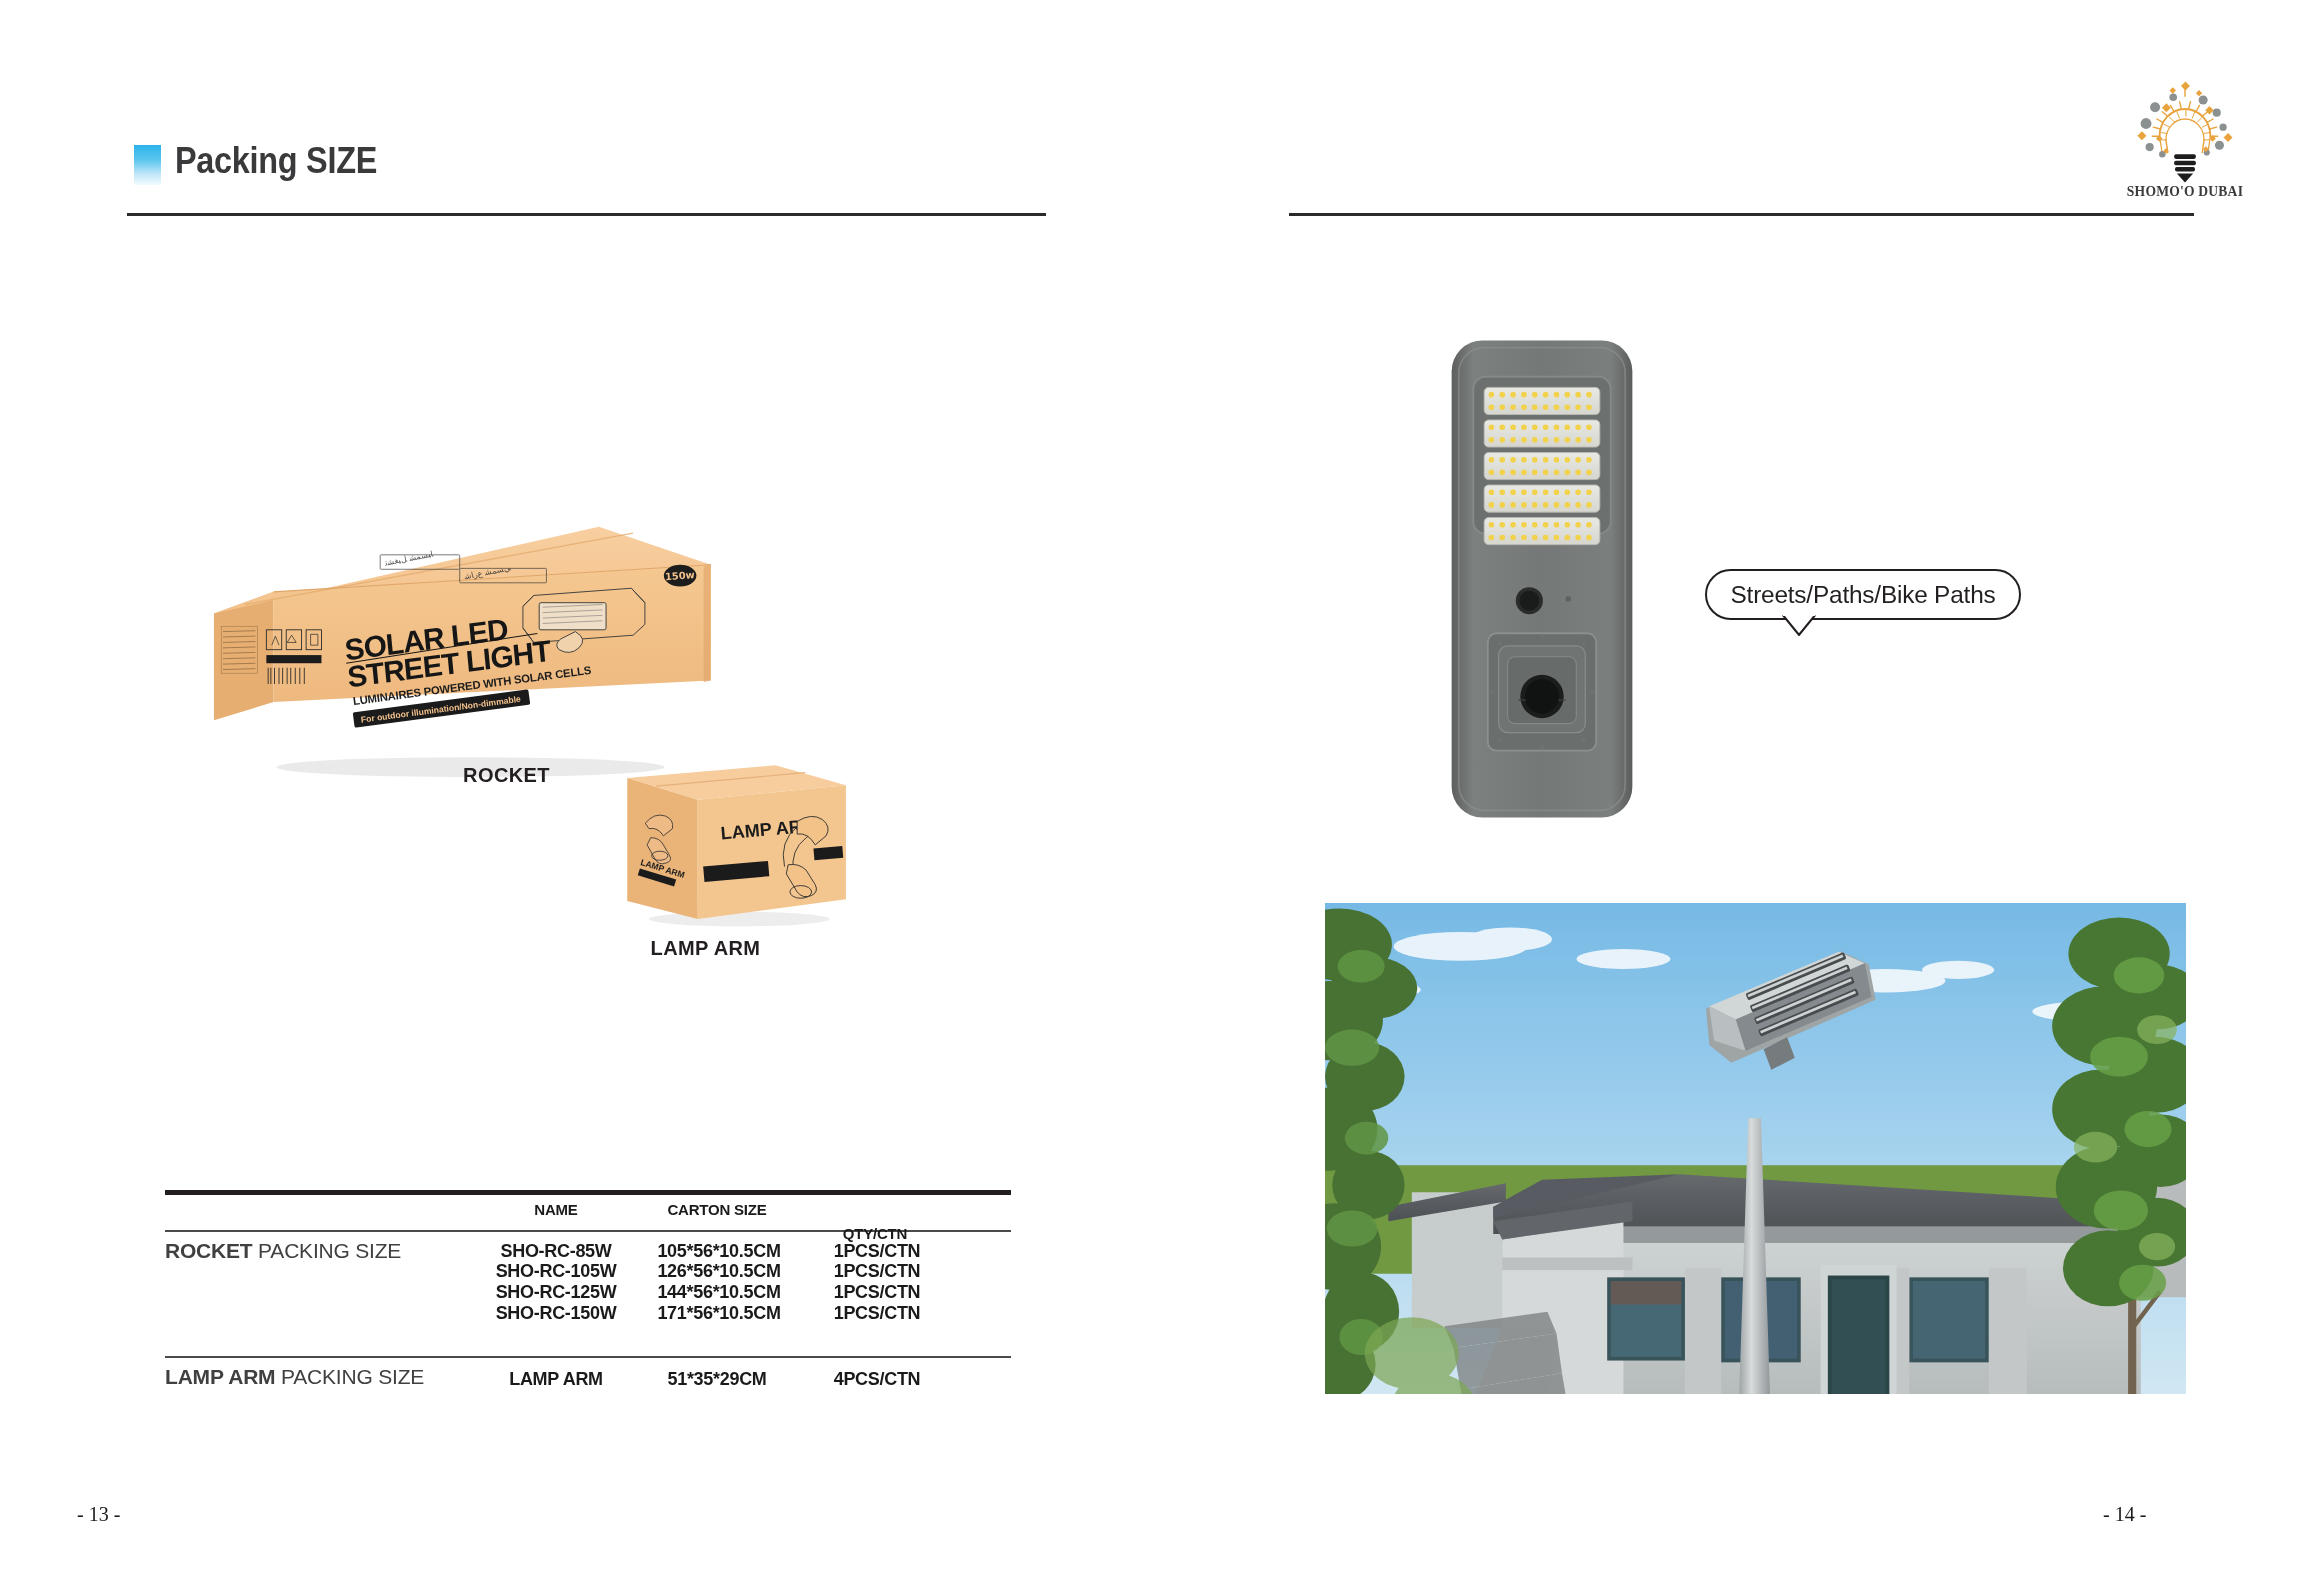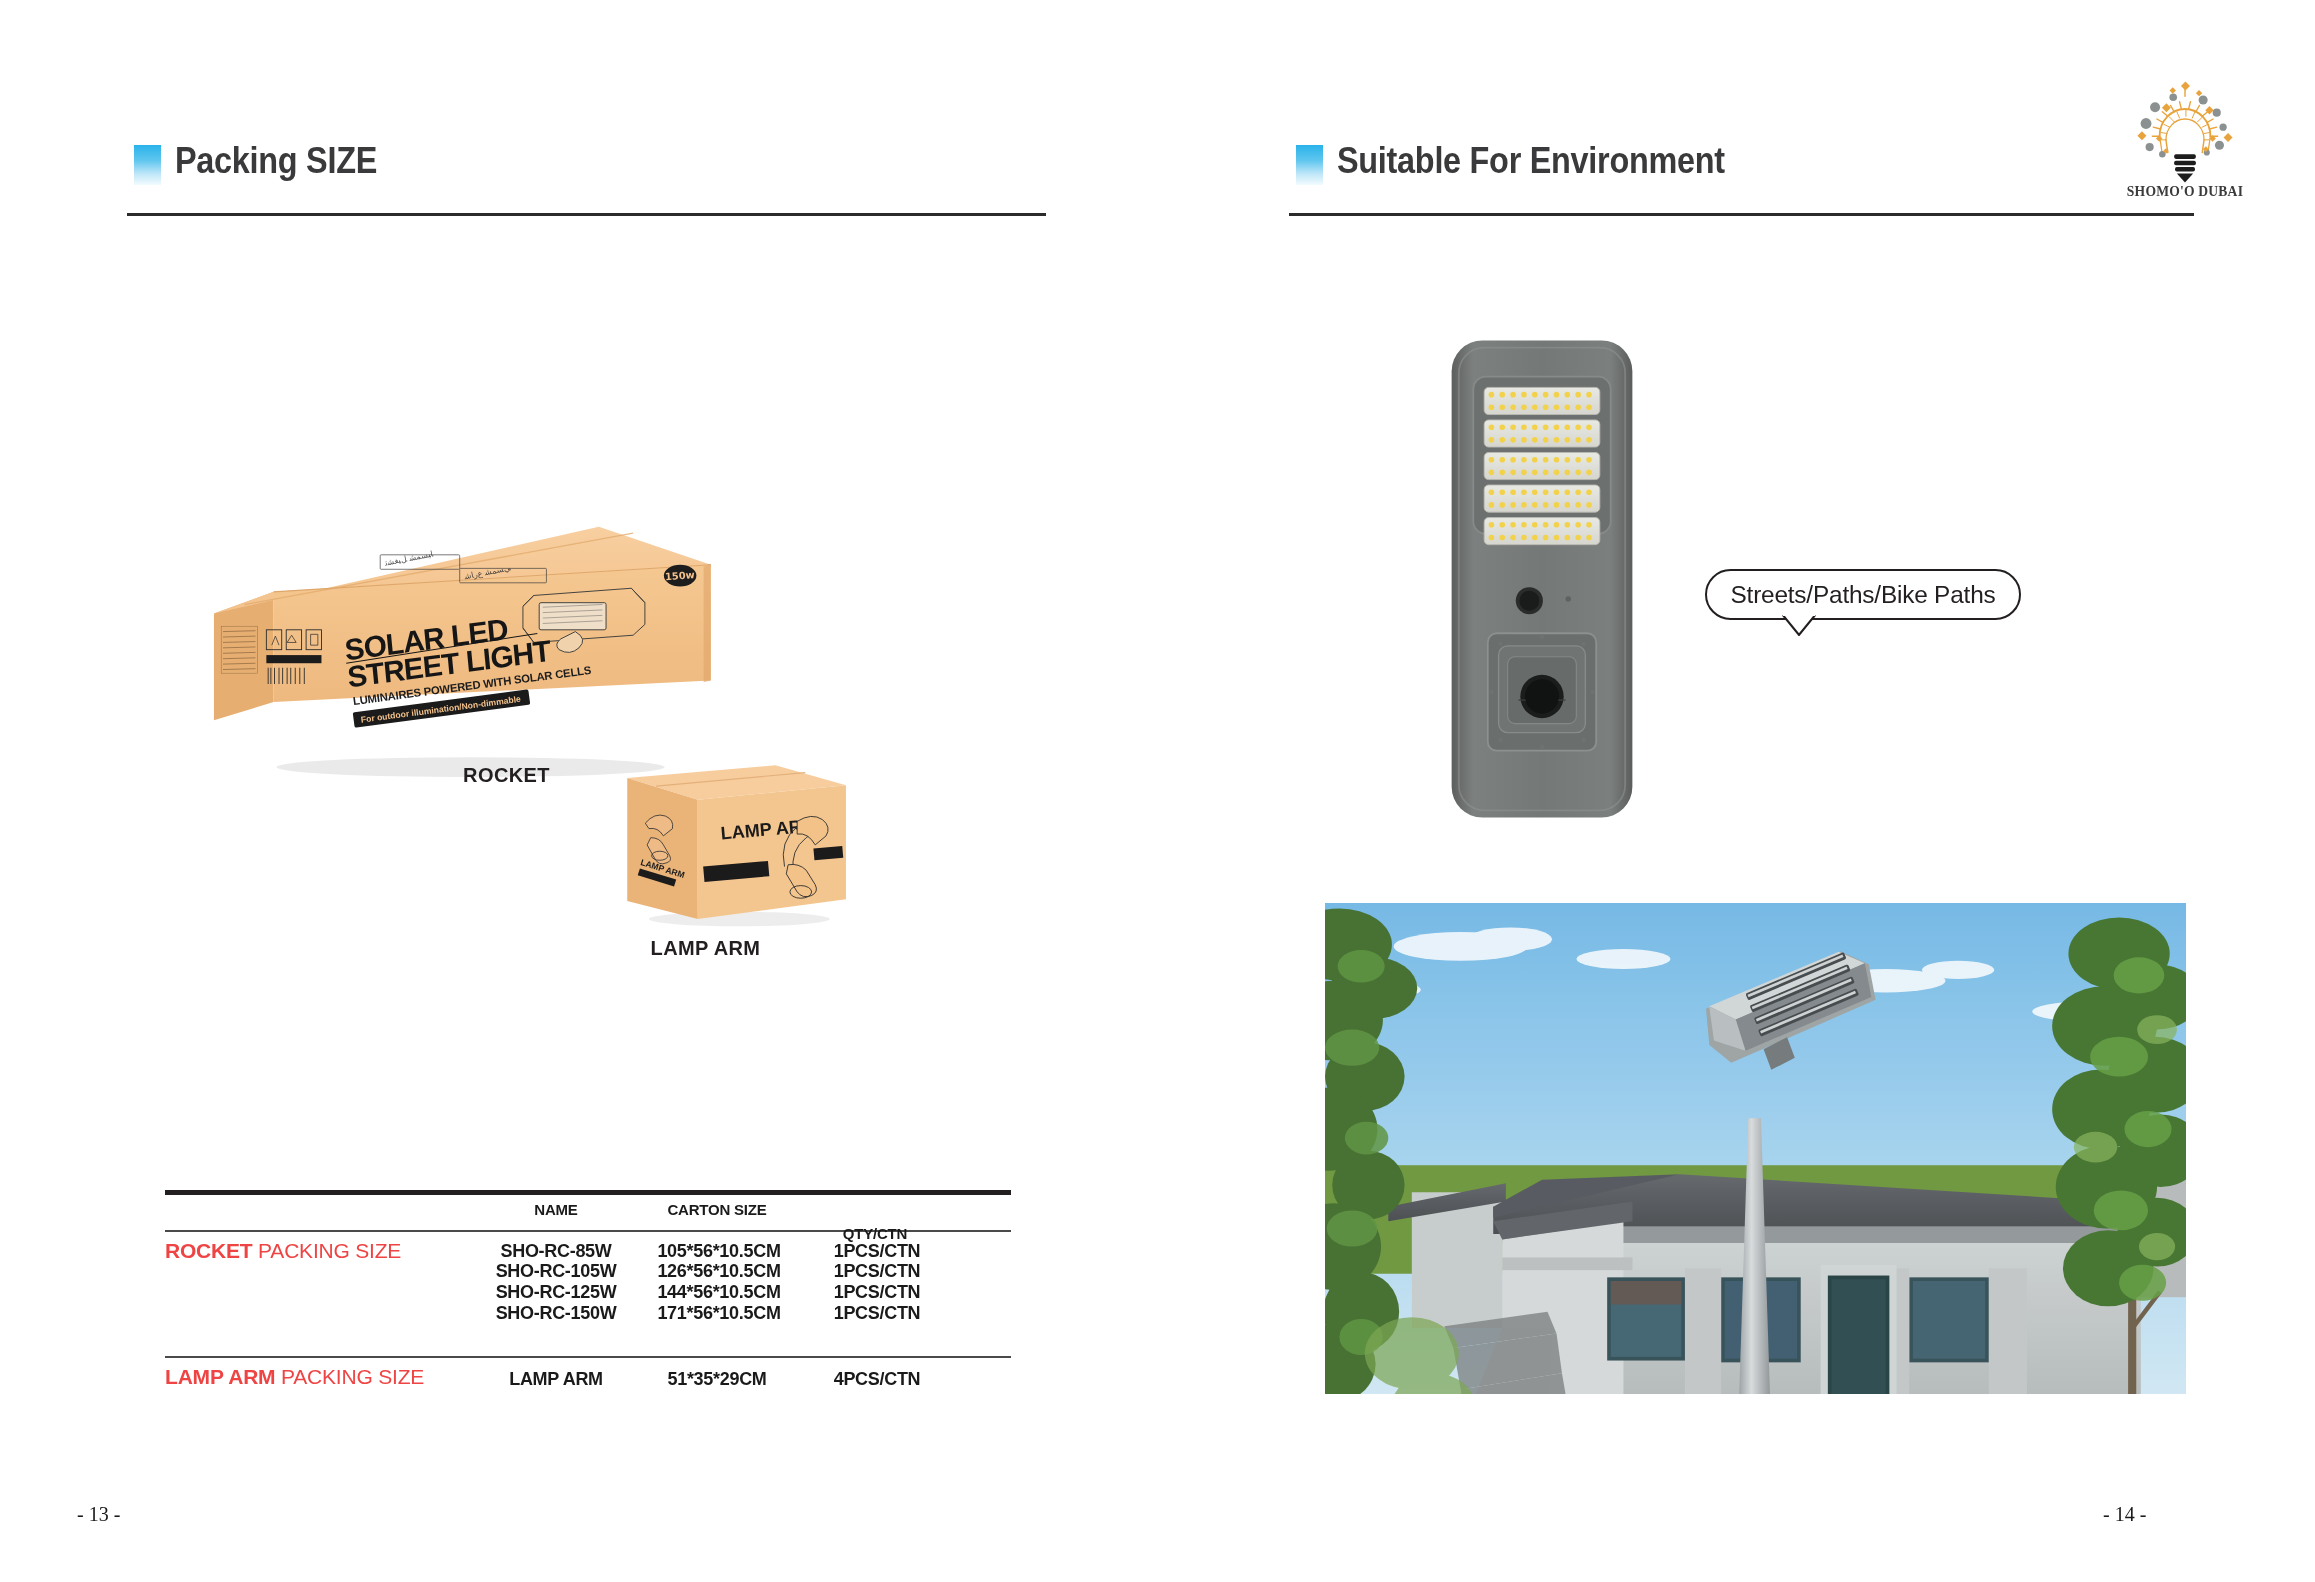--- a/index.html
+++ b/index.html
@@ -45,21 +45,21 @@
     position:absolute;text-align:center;font-size:20px;font-weight:600;
     color:#231f20;letter-spacing:0.4px;white-space:nowrap;
   }
 
   
   .tbl{position:absolute;}
   .tbl .rule-thick{position:absolute;left:0;right:0;height:4.5px;background:#231f20;}
   .tbl .rule-thin{position:absolute;left:0;right:0;height:1.8px;background:#4a4a4a;}
   .tbl .cell{position:absolute;white-space:nowrap;}
   .th{font-size:15px;font-weight:700;color:#1a1a1a;letter-spacing:-0.2px;}
-  .rowlabel{font-size:21px;color:#ef4444;letter-spacing:-0.2px;}
+  .rowlabel{font-size:21px;color:#404040;letter-spacing:-0.2px;}
   .rowlabel b{font-weight:700;}
   .td{font-size:18px;font-weight:600;color:#1a1a1a;letter-spacing:-0.3px;}
   .ctr{transform:translateX(-50%);text-align:center;}
 
   
   .lamp{position:absolute;}
   .callout{
     position:absolute;border:2.3px solid #231f20;border-radius:31px;
     background:#fff;display:flex;align-items:center;justify-content:center;
     font-size:24.4px;color:#231f20;letter-spacing:-0.2px;white-space:nowrap;
@@ -260,24 +260,20 @@
       <div class="cell td ctr" style="left:391px;top:179px;">LAMP ARM</div>
       <div class="cell td ctr" style="left:552px;top:179px;">51*35*29CM</div>
       <div class="cell td ctr" style="left:712px;top:179px;">4PCS/CTN</div>
     </div>
 
     <div class="pageno" style="left:77px;top:1503px;">- 13 -</div>
   </div>
 
   <div class="half half-right">
 
-    <div class="sec-head" style="left:138px;top:145px;width:724px;height:51px;">
-      <div class="accent"></div>
-      <div class="title">Suitable For Environment</div>
-    </div>
     <div class="sec-rule" style="left:131px;top:213px;width:905px;"></div>
 
     <div class="logo" style="left:959px;top:80px;">
       <svg width="136" height="107" viewBox="0 0 150 118">
         <g stroke="#e8a33d" stroke-width="1.6" stroke-linecap="round">
 
           <g>
             <line x1="75" y1="18" x2="75" y2="10"></line>
           </g>
 

